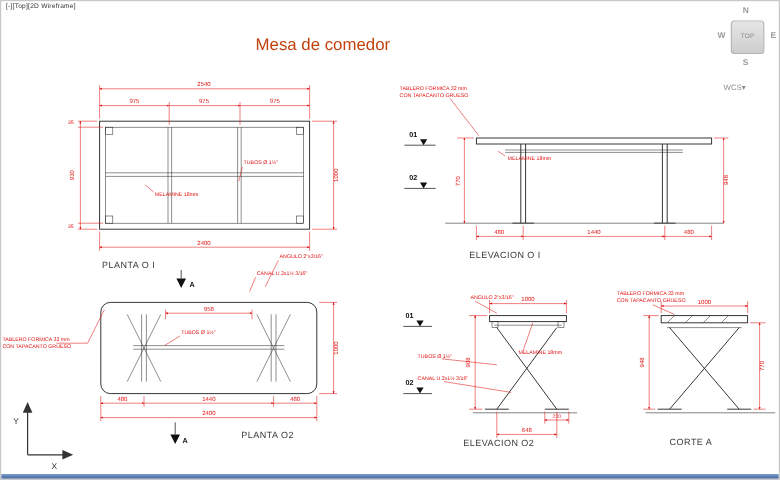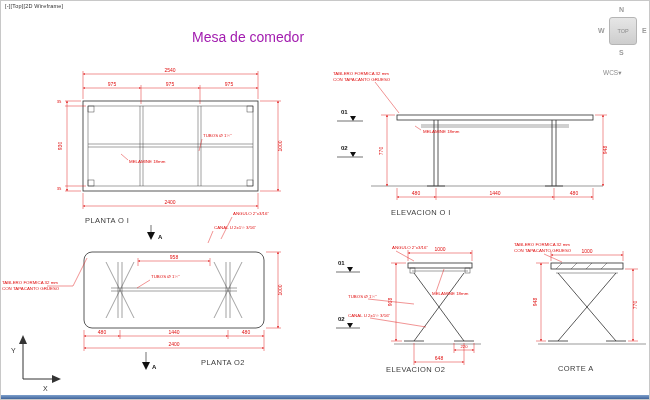--- a/index.html
+++ b/index.html
@@ -13,21 +13,21 @@
   .gnd{stroke:#555;stroke-width:.6;fill:none}
   .d{stroke:#e01010;stroke-width:.45;fill:none}
   .dt{fill:#e01010;font-size:5px;text-anchor:middle}
   .dts{fill:#e01010;font-size:4.2px;text-anchor:middle}
   .nt{fill:#e01010;font-size:4.4px}
   .vt{fill:#3a3a3a;font-size:7.5px;letter-spacing:.4px}
   .blk{fill:#101010;font-size:6px;font-weight:bold}
   .tri{fill:#101010;stroke:none}
   .lvl{stroke:#101010;stroke-width:.6}
   .vp-label{left:4px;top:2px;font-size:5.5px;color:#2f2f2f;letter-spacing:.2px;cursor:pointer}
-  .dwg-title{left:191px;top:28px;font-size:14px;color:#a21caf}
+  .dwg-title{left:212px;top:28px;font-size:14px;color:#c2410c}
   .viewcube{right:0;top:2px;width:56px;height:84px}
   .vc-letter{position:absolute;font-size:7px;font-weight:bold;color:#9b9b9b}
   .vc-cube{position:absolute;width:26px;height:26px;background:linear-gradient(#e6e6e6,#cdcdcd);
            border:1px solid #b5b5b5;border-radius:3px;text-align:center;line-height:26px;
            font-size:5.5px;color:#8c8c8c;cursor:pointer}
   .vc-wcs{position:absolute;font-size:6.5px;color:#8c8c8c;cursor:pointer;white-space:nowrap}
   .cmdbar{left:0;right:0;bottom:0;height:4px;background:linear-gradient(#7d9fcc,#41659a)}
 </style>
 </head>
 <body>

